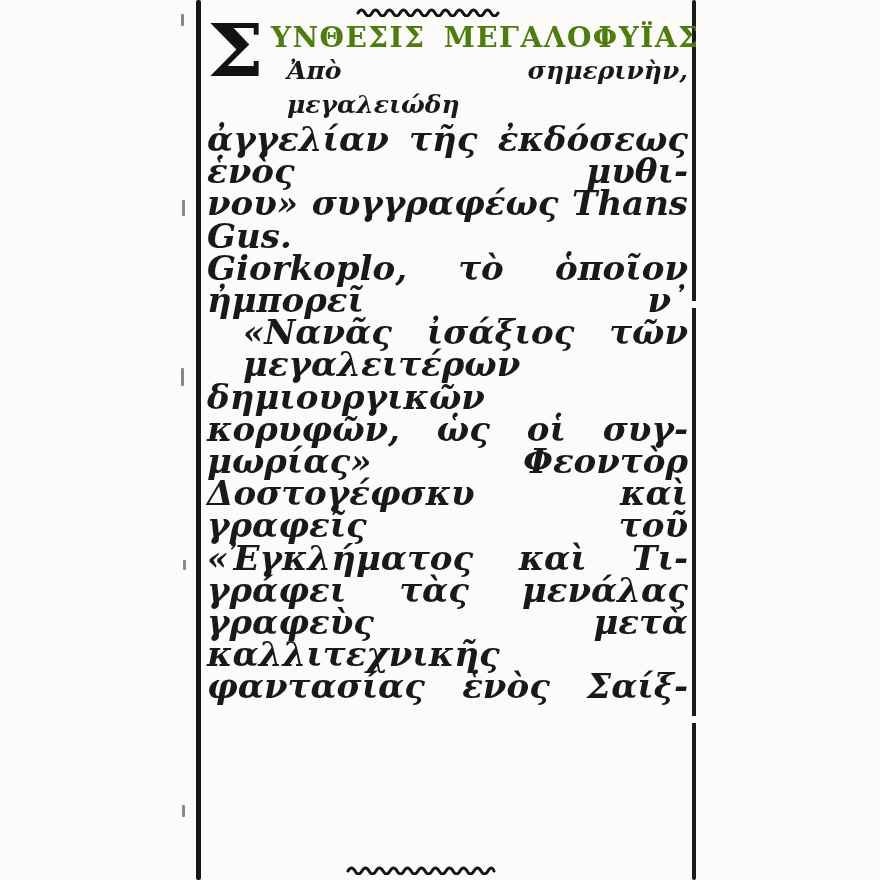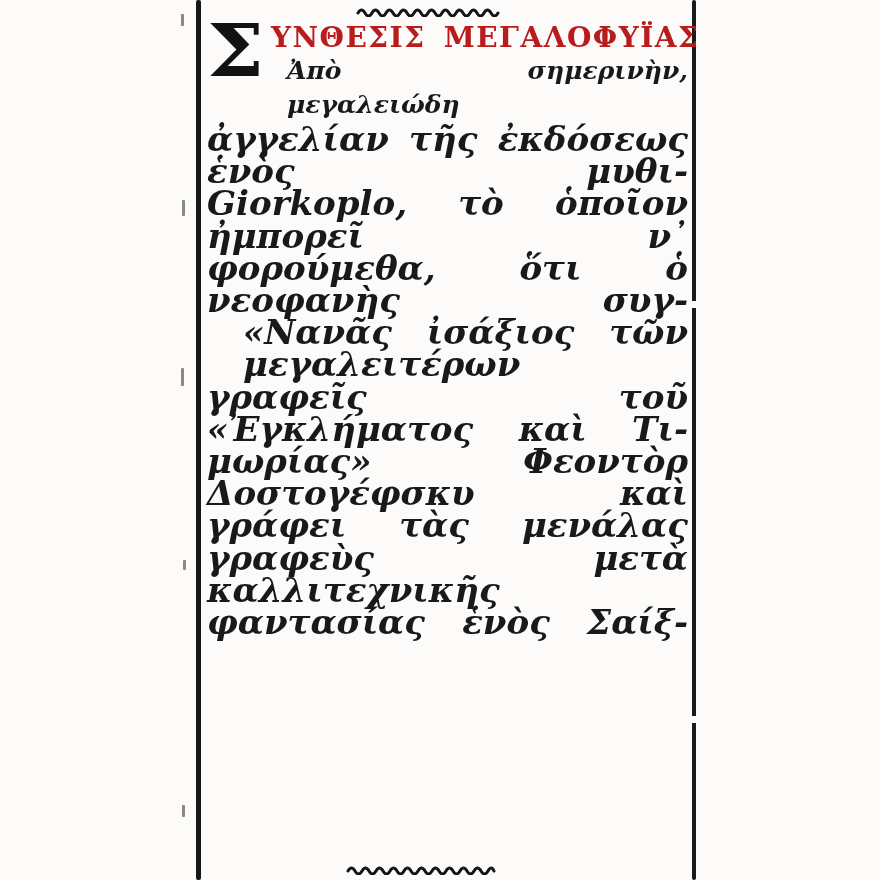--- a/index.html
+++ b/index.html
@@ -74,21 +74,21 @@
     letter-spacing: 0;
   }
   .header-col { flex: 1 1 auto; min-width: 0; }
   .title-line {
     font-size: 28px;
     line-height: 32px;
     font-weight: bold;
     letter-spacing: 1.5px;
     word-spacing: 7px;
     white-space: nowrap;
-    color: #b91c1c;
+    color: #4d7c0f;
   }
   .lead-line {
     font-size: 25px;
     line-height: 34px;
     font-weight: bold;
     font-style: italic;
     padding-left: 16px;
     text-align: justify;
     text-align-last: justify;
   }
@@ -134,23 +134,24 @@
   <div class="article">
     <div class="header-row">
       <div class="drop-cap">Σ</div>
       <div class="header-col">
         <div class="title-line">ΥΝΘΕΣΙΣ ΜΕΓΑΛΟΦΥΪΑΣ</div>
         <div class="lead-line">Ἀπὸ σημερινὴν, μεγαλειώδη</div>
       </div>
     </div>
     <div class="lines">
         <div class="line">ἀγγελίαν τῆς ἐκδόσεως ἑνὸς μυθι-</div>
+        <div class="line">νου» συγγραφέως Thans Gus.</div>
         <div class="line">Giorkoplo, τὸ ὁποῖον ἠμπορεῖ ν᾿</div>
-        <div class="line">φορούμεθα, ὅτι ὁ νεοφανὴς συγ-</div>
         <div class="line indent">«Νανᾶς ἰσάξιος τῶν μεγαλειτέρων</div>
+        <div class="line">δημιουργικῶν κορυφῶν, ὡς οἱ συγ-</div>
+        <div class="line">μωρίας» Φεοντὸρ Δοστογέφσκυ καὶ</div>
         <div class="line">γραφεῖς τοῦ «Ἐγκλήματος καὶ Τι-</div>
-        <div class="line">μωρίας» Φεοντὸρ Δοστογέφσκυ καὶ</div>
         <div class="line">γράφει τὰς μενάλας γραφεὺς μετὰ</div>
         <div class="line">καλλιτεχνικῆς φαντασίας ἑνὸς Σαίξ-</div>
       </div>
   </div>
 
 </div>
 
 </body></html>

